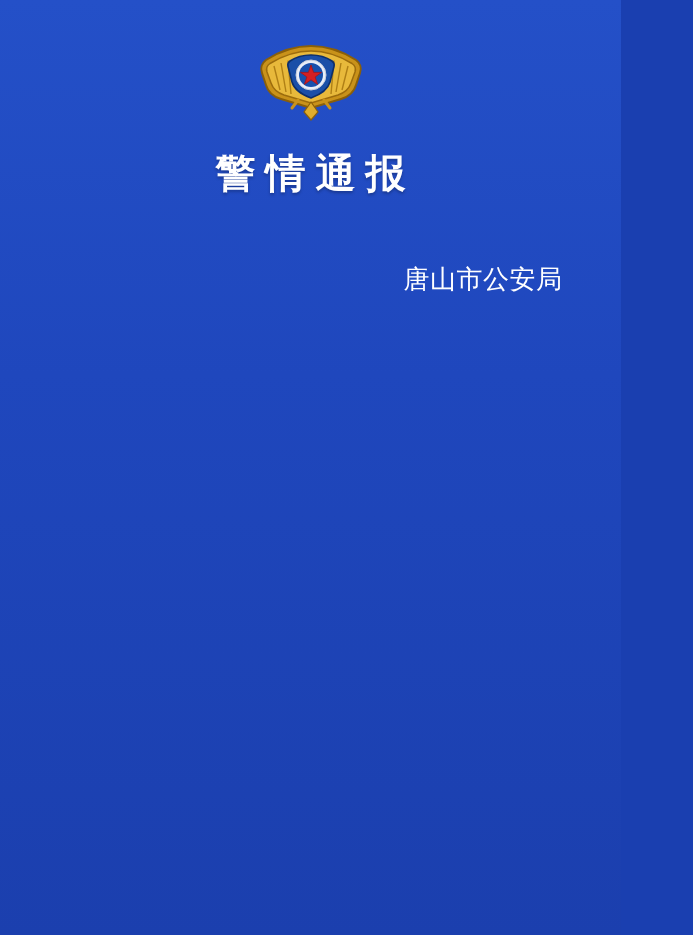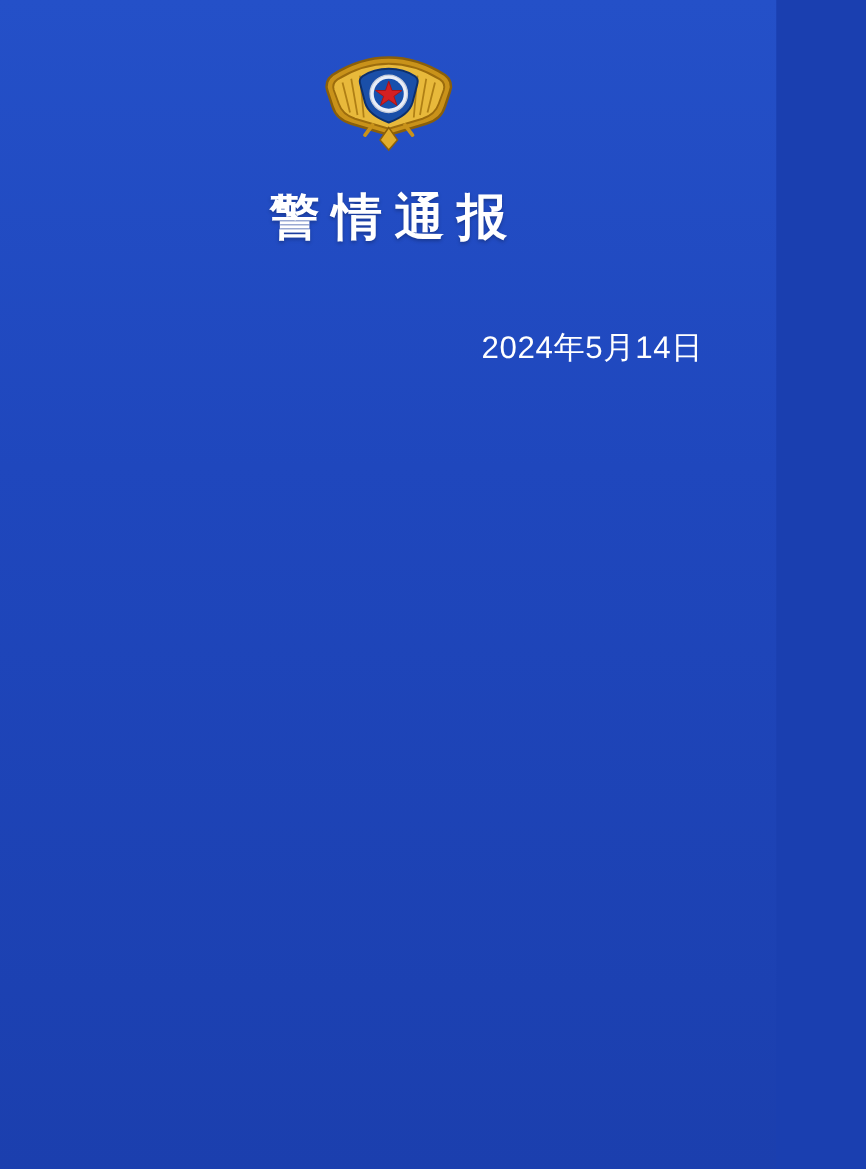--- a/index.html
+++ b/index.html
@@ -103,16 +103,16 @@
 
       <path d="M55 60 L48 70 L55 78 L62 70 Z" fill="#e0ad2c" stroke="#8a5f0a" stroke-width="1.2"></path>
       <path d="M42 58 L36 66 M68 58 L74 66" stroke="#c9921a" stroke-width="3" stroke-linecap="round"></path>
     </svg>
   </div>
 
   <div class="title">警情通报</div>
 
 
   <div class="signature">
-    <div class="sig-date">2024年5月14日</div>
+    <div class="sig-org">唐山市公安局</div>
   </div>
 
 </div>
 
 </body></html>

